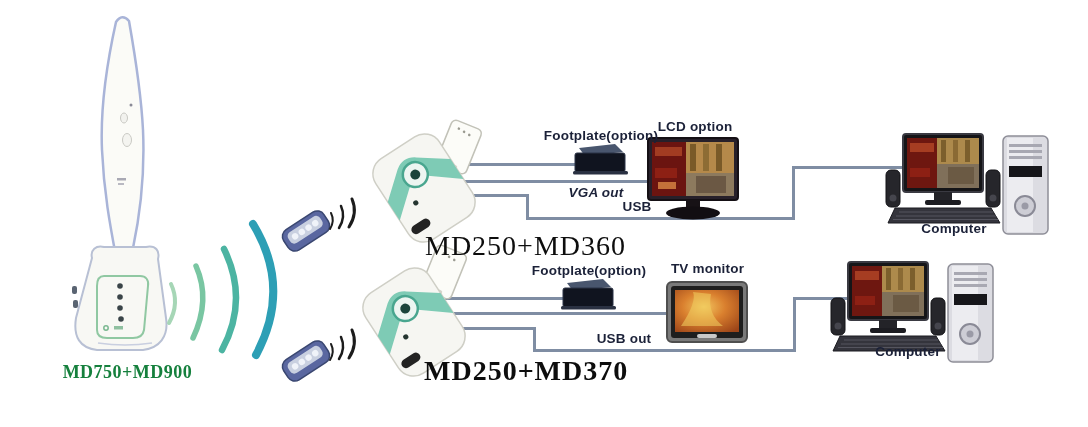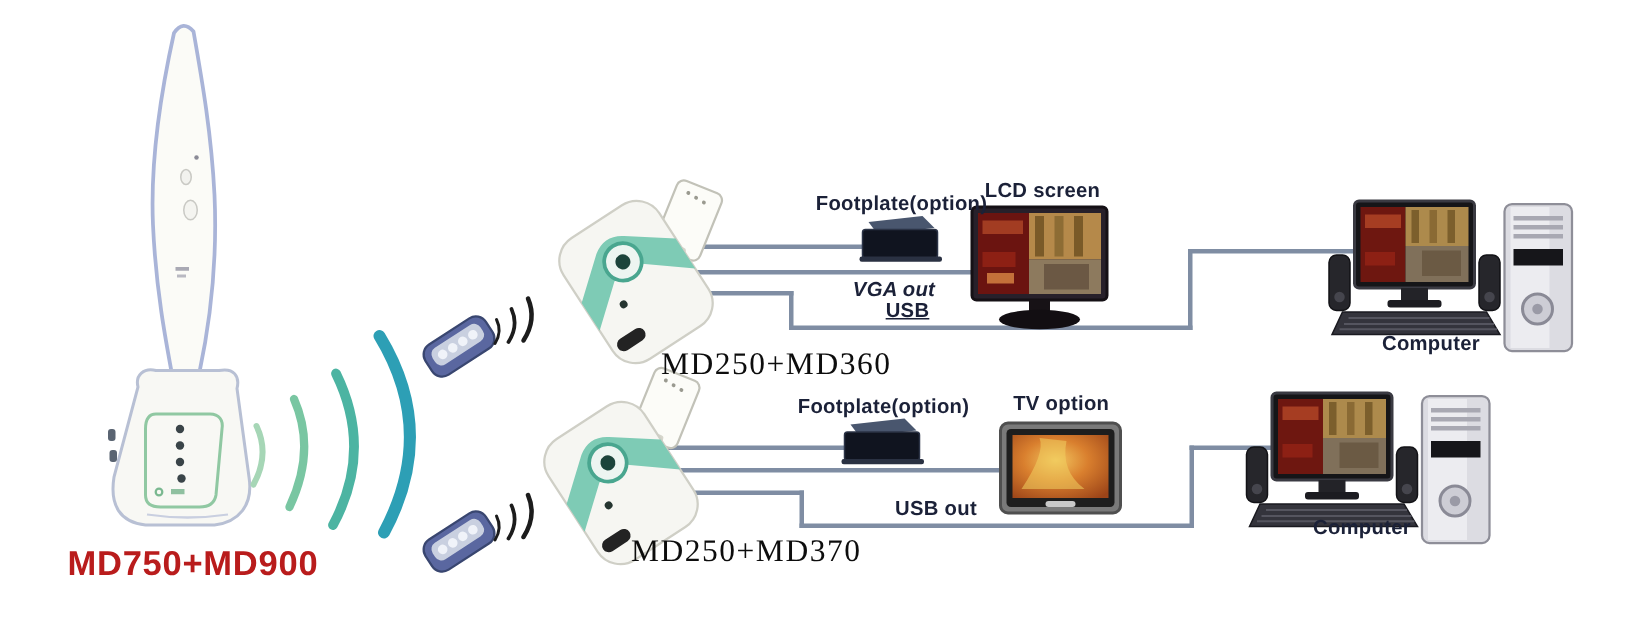--- a/index.html
+++ b/index.html
@@ -2,23 +2,23 @@
 <html><head>
 <meta charset="utf-8">
 <style>
   html,body{margin:0;padding:0;background:#ffffff;}
   #canvas{position:relative;width:1088px;height:427px;background:#ffffff;overflow:hidden;
           font-family:"Liberation Sans",sans-serif;}
   #gfx{position:absolute;left:0;top:0;z-index:2;pointer-events:none;}
   .cline{position:absolute;background:#7f8da3;z-index:1;}
   .lbl{position:absolute;z-index:3;text-align:center;color:#1b2138;
        font-weight:bold;font-size:13.5px;letter-spacing:0.2px;}
-  .lbl-model{font-size:23px;color:#b91c1c;letter-spacing:0.5px;}
+  .lbl-model{font-size:18px;color:#15803d;letter-spacing:0.5px;font-family:Liberation Serif, serif;}
   .lbl-serif{font-family:"Liberation Serif",serif;font-weight:normal;
-             font-size:21px;color:#0d0d0d;letter-spacing:1px;}
+             font-size:28px;color:#0d0d0d;letter-spacing:1px;}
 </style>
 </head>
 <body>
 
 <div id="canvas">
 
   <div class="cline" style="left:448px;top:163px;width:128px;height:3px;"></div>
   <div class="cline" style="left:452px;top:180px;width:200px;height:3px;"></div>
   <div class="cline" style="left:455px;top:194px;width:74px;height:3px;"></div>
   <div class="cline" style="left:526px;top:194px;width:3px;height:26px;"></div>
@@ -204,32 +204,32 @@
     </g>
     <g transform="translate(848,262)">
       <use href="#computer-def"></use>
     </g>
   </svg>
 
   <div class="lbl lbl-model" style="left:45px;top:362px;width:165px;">MD750+MD900</div>
 
   <div class="lbl lbl-serif" style="left:425px;top:230px;width:185px;">MD250+MD360</div>
 
-  <div class="lbl lbl-serif" style="left:405px;top:355px;width:185px;">MD250+MD370</div>
+  <div class="lbl lbl-serif" style="left:424px;top:355px;width:185px;font-weight:bold;">MD250+MD370</div>
 
   <div class="lbl" style="left:534px;top:128px;width:134px;">Footplate(option)</div>
 
-  <div class="lbl" style="left:643px;top:119px;width:104px;">LCD screen</div>
+  <div class="lbl" style="left:643px;top:119px;width:104px;">LCD option</div>
 
   <div class="lbl" style="left:560px;top:185px;width:72px;font-style:italic;">VGA out</div>
 
-  <div class="lbl" style="left:580px;top:199px;width:50px;text-decoration:underline;">USB</div>
+  <div class="lbl" style="left:612px;top:199px;width:50px;">USB</div>
 
   <div class="lbl" style="left:916px;top:221px;width:76px;">Computer</div>
 
   <div class="lbl" style="left:522px;top:263px;width:134px;">Footplate(option)</div>
 
-  <div class="lbl" style="left:660px;top:261px;width:95px;">TV option</div>
+  <div class="lbl" style="left:660px;top:261px;width:95px;">TV monitor</div>
 
   <div class="lbl" style="left:584px;top:331px;width:80px;">USB out</div>
 
   <div class="lbl" style="left:870px;top:344px;width:76px;">Computer</div>
 </div>
 
 </body></html>

